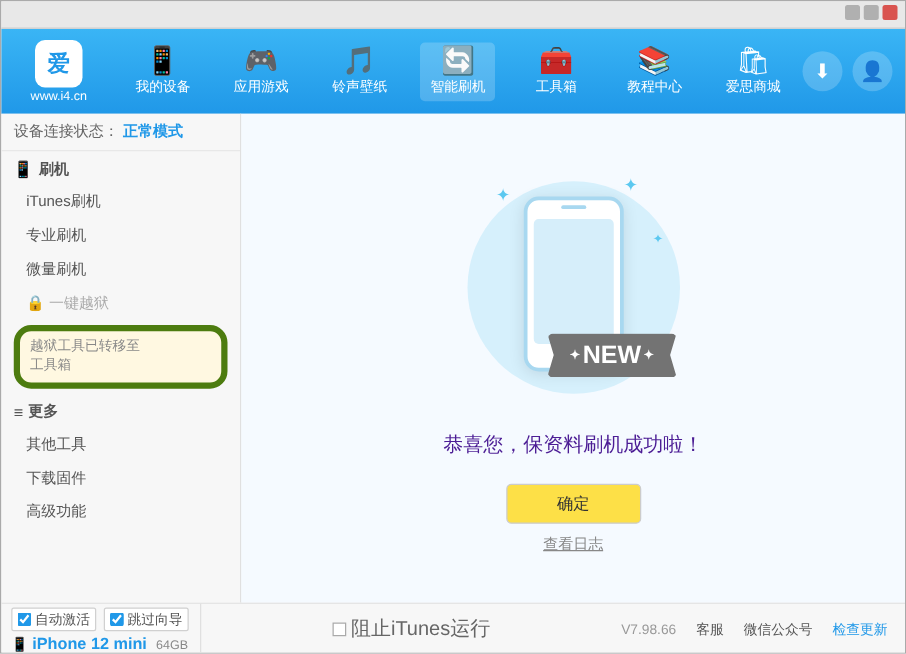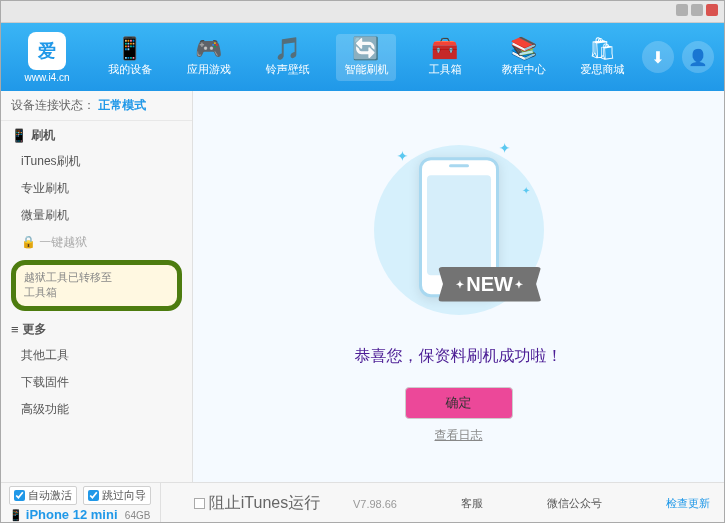--- a/index.html
+++ b/index.html
@@ -262,21 +262,21 @@
     }
 
     .success-text {
       font-size: 16px;
       color: #4c1d95;
       margin-bottom: 20px;
       font-weight: 500;
     }
 
     .btn-confirm {
-      background: #ec4899;
+      background: #fde047;
       border: 1px solid #ccc;
       border-radius: 4px;
       padding: 6px 40px;
       font-size: 13px;
       cursor: pointer;
       color: #333;
       margin-bottom: 8px;
     }
 
     .btn-link {
@@ -310,21 +310,20 @@
 
     .bottom-right {
       display: flex;
       align-items: center;
       gap: 16px;
       font-size: 11px;
       color: #666;
     }
     .bottom-right-item {
       cursor: pointer;
-      margin-left: 48px;
     }
 
     
     .sidebar-wrapper {
       width: 192px;
       background: #f7f7f7;
       border-right: 1px solid #e0e0e0;
       flex-shrink: 0;
       display: flex;
       flex-direction: column;

